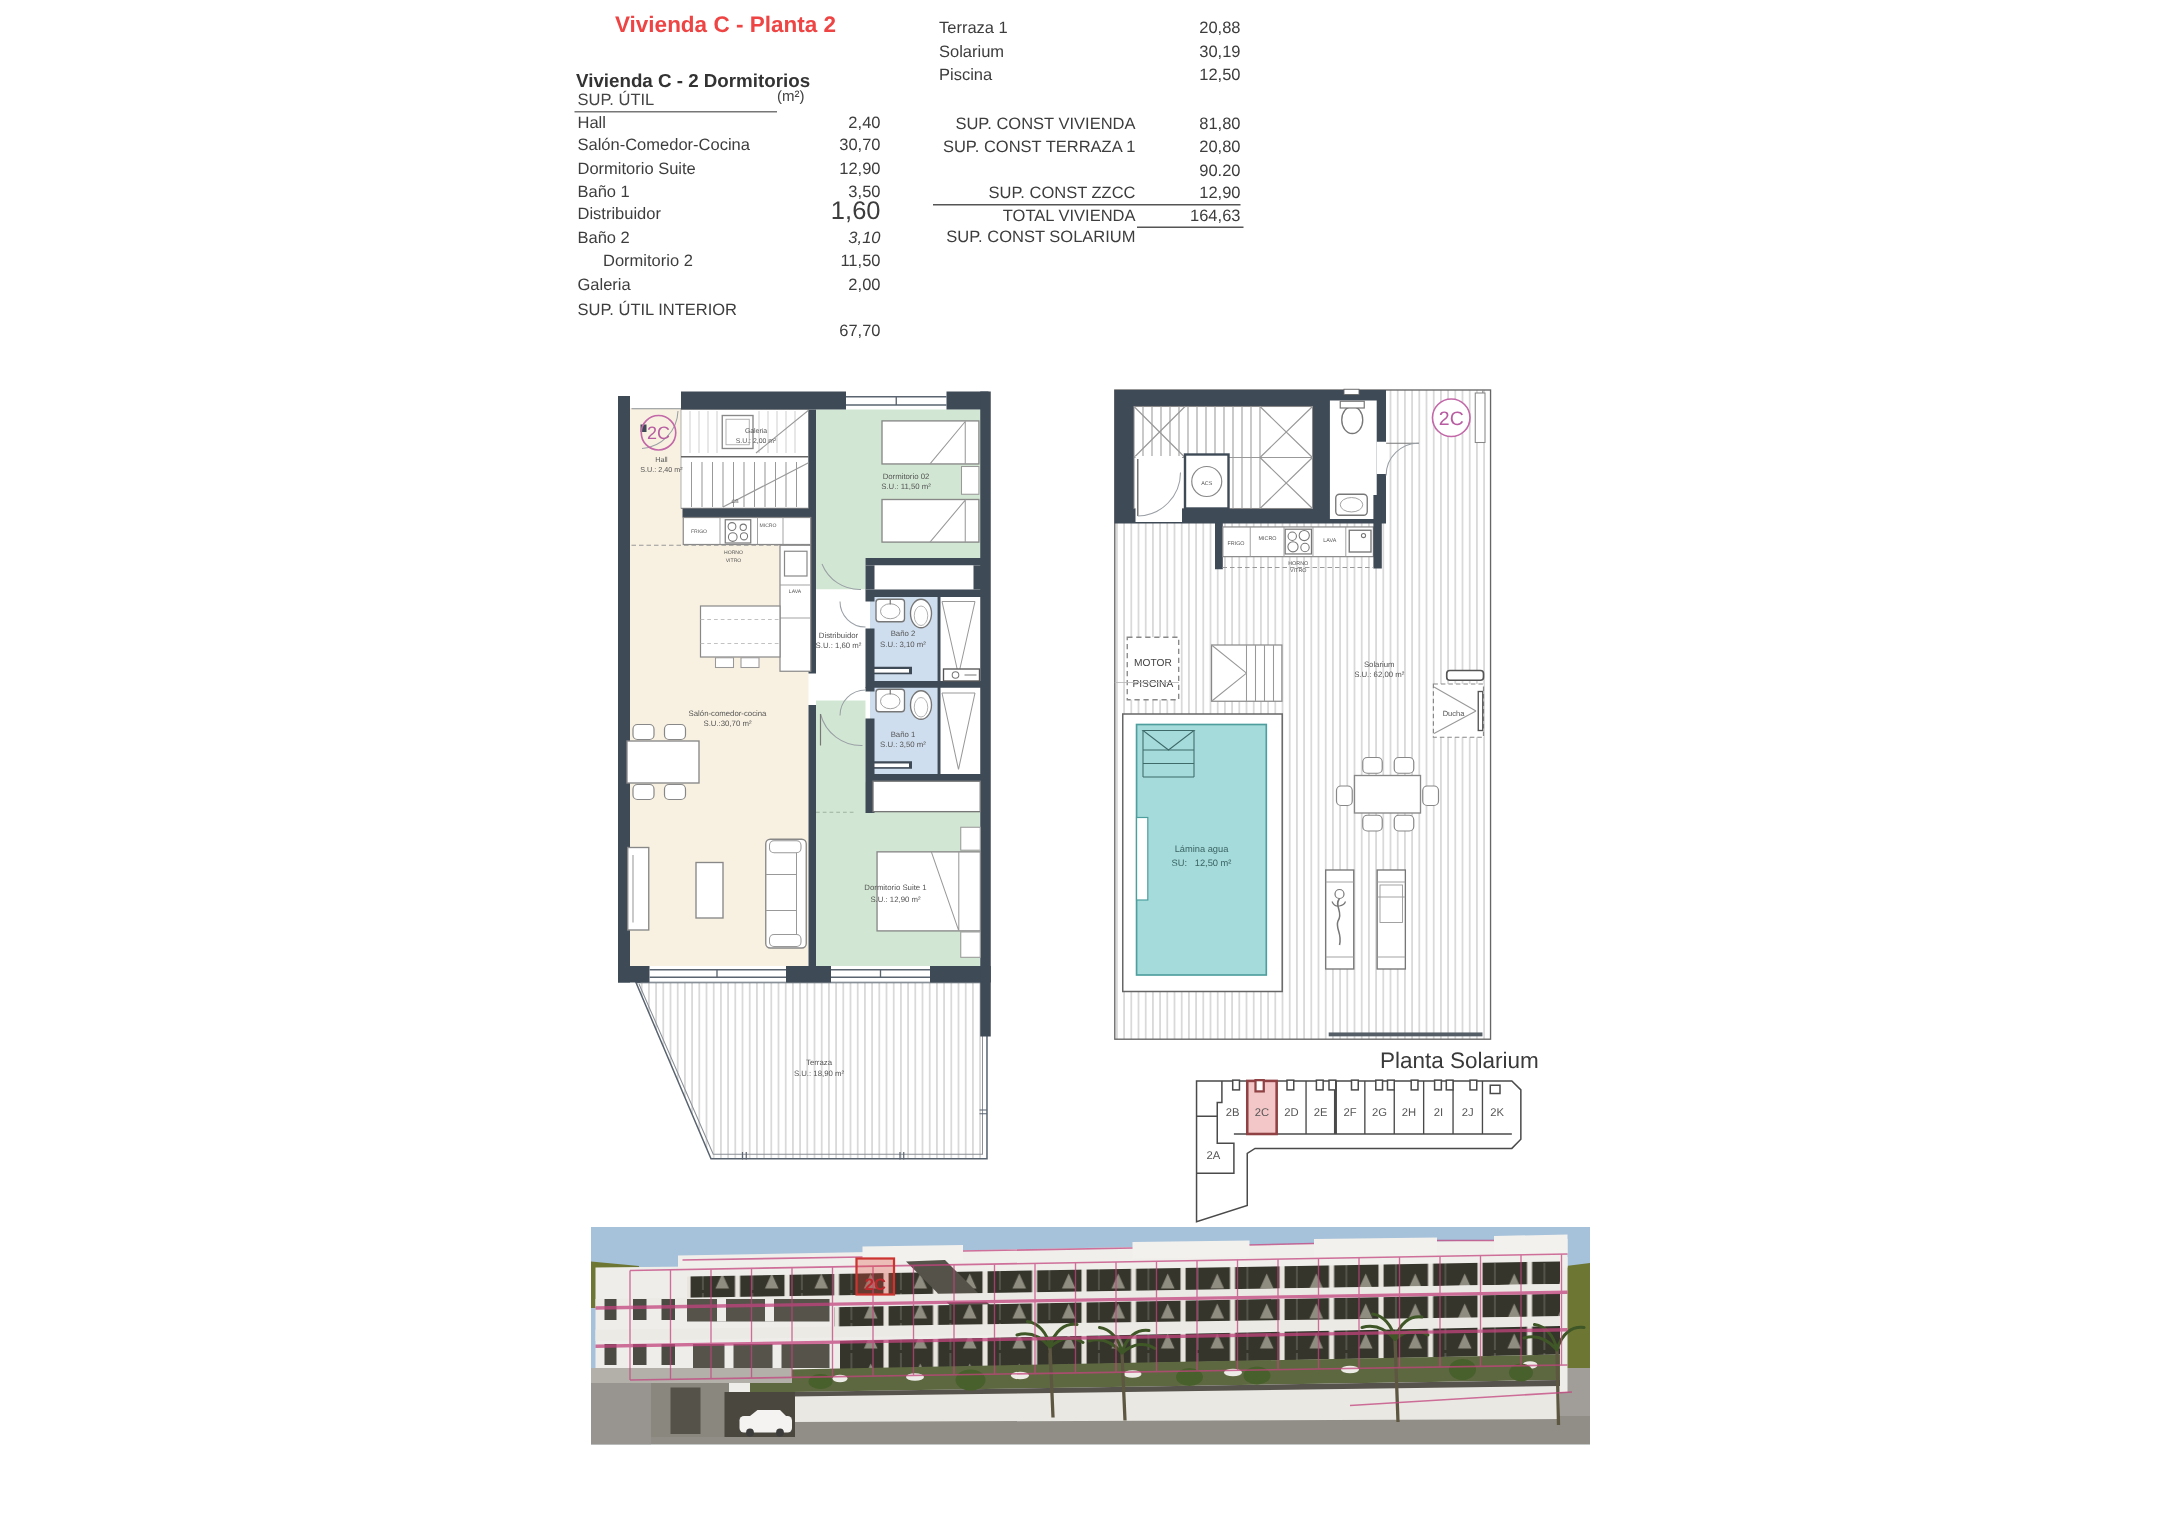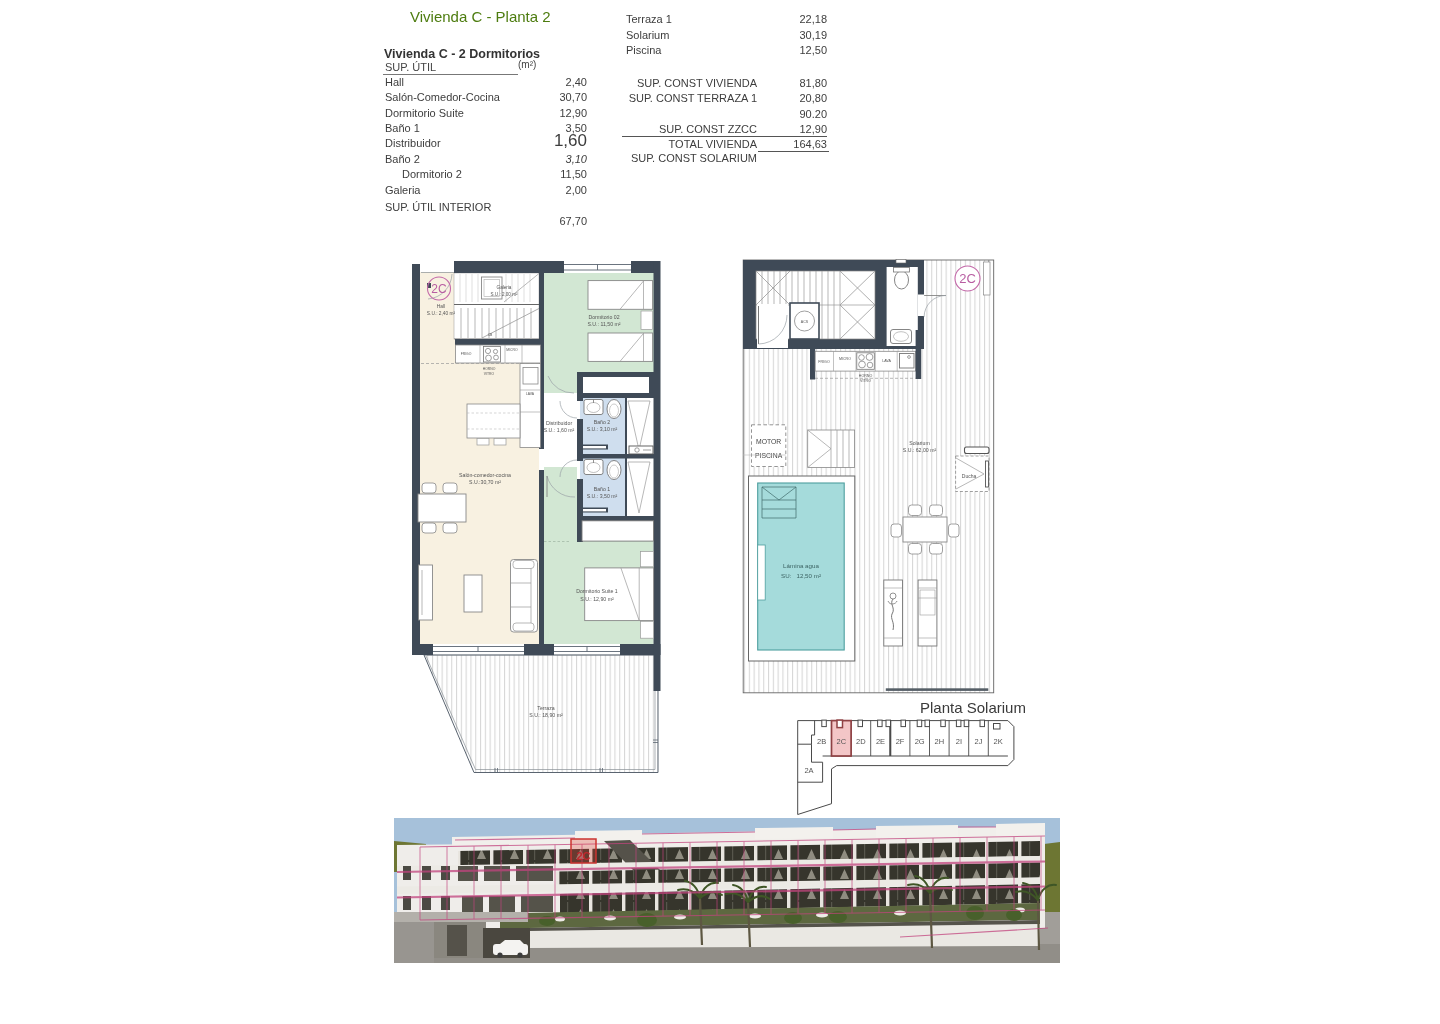--- a/index.html
+++ b/index.html
@@ -4,21 +4,21 @@
 <style>
   html,body{margin:0;padding:0;background:#ffffff;}
   body{width:1440px;height:1024px;position:relative;font-family:"Liberation Sans",sans-serif;color:#3d3d3d;overflow:hidden;}
   .abs{position:absolute;}
   .num{position:absolute;text-align:right;width:60px;}
   svg text{font-family:"Liberation Sans",sans-serif;}
 </style>
 </head>
 <body>
 
-<div class="abs" style="left:410px;top:8px;font-size:15px;font-weight:normal;color:#4d7c0f;">Vivienda C - Planta 2</div>
+<div class="abs" style="left:410px;top:8px;font-size:15px;font-weight:bold;color:#ef4444;">Vivienda C - Planta 2</div>
 
 <div class="abs" style="left:384px;top:28.5px;font-size:12.5px;font-weight:bold;color:#333;margin-top:18px;">Vivienda C - 2 Dormitorios</div>
 
 <div class="abs" style="left:385px;top:61px;font-size:11px;color:#444;">SUP. ÚTIL</div>
 
 <div class="abs" style="left:518px;top:59px;font-size:10px;color:#444;">(m²)</div>
 
 <div class="abs" style="left:383px;top:73.5px;width:135px;height:1px;background:#777;"></div>
 
 <div class="abs" style="left:385px;top:76px;font-size:11px;">Hall</div>
@@ -37,21 +37,21 @@
 <div class="num" style="left:527px;top:121.9px;font-size:11px;">3,50</div>
 <div class="num" style="left:527px;top:131px;font-size:17px;">1,60</div>
 <div class="num" style="left:527px;top:152.5px;font-size:11px;font-style:italic;">3,10</div>
 <div class="num" style="left:527px;top:167.8px;font-size:11px;">11,50</div>
 <div class="num" style="left:527px;top:184.3px;font-size:11px;">2,00</div>
 <div class="num" style="left:527px;top:215px;font-size:11px;text-align:right;">67,70</div>
 
 <div class="abs" style="left:626px;top:13px;font-size:11px;">Terraza 1</div>
 <div class="abs" style="left:626px;top:28.8px;font-size:11px;">Solarium</div>
 <div class="abs" style="left:626px;top:44.2px;font-size:11px;">Piscina</div>
-<div class="num" style="left:767px;top:13px;font-size:11px;">22,18</div>
+<div class="num" style="left:767px;top:13px;font-size:11px;">20,88</div>
 <div class="num" style="left:767px;top:28.8px;font-size:11px;">30,19</div>
 <div class="num" style="left:767px;top:44.2px;font-size:11px;">12,50</div>
 
 <div class="num" style="left:600px;top:77px;font-size:11px;width:157px;">SUP. CONST VIVIENDA</div>
 <div class="num" style="left:600px;top:92.2px;font-size:11px;width:157px;">SUP. CONST TERRAZA 1</div>
 <div class="num" style="left:600px;top:107.6px;font-size:11px;width:157px;margin-top:44px;">SUP. CONST SOLARIUM</div>
 <div class="num" style="left:600px;top:122.8px;font-size:11px;width:157px;">SUP. CONST ZZCC</div>
 <div class="num" style="left:767px;top:77px;font-size:11px;">81,80</div>
 <div class="num" style="left:767px;top:92.2px;font-size:11px;">20,80</div>
 <div class="num" style="left:767px;top:107.6px;font-size:11px;">90.20</div>

